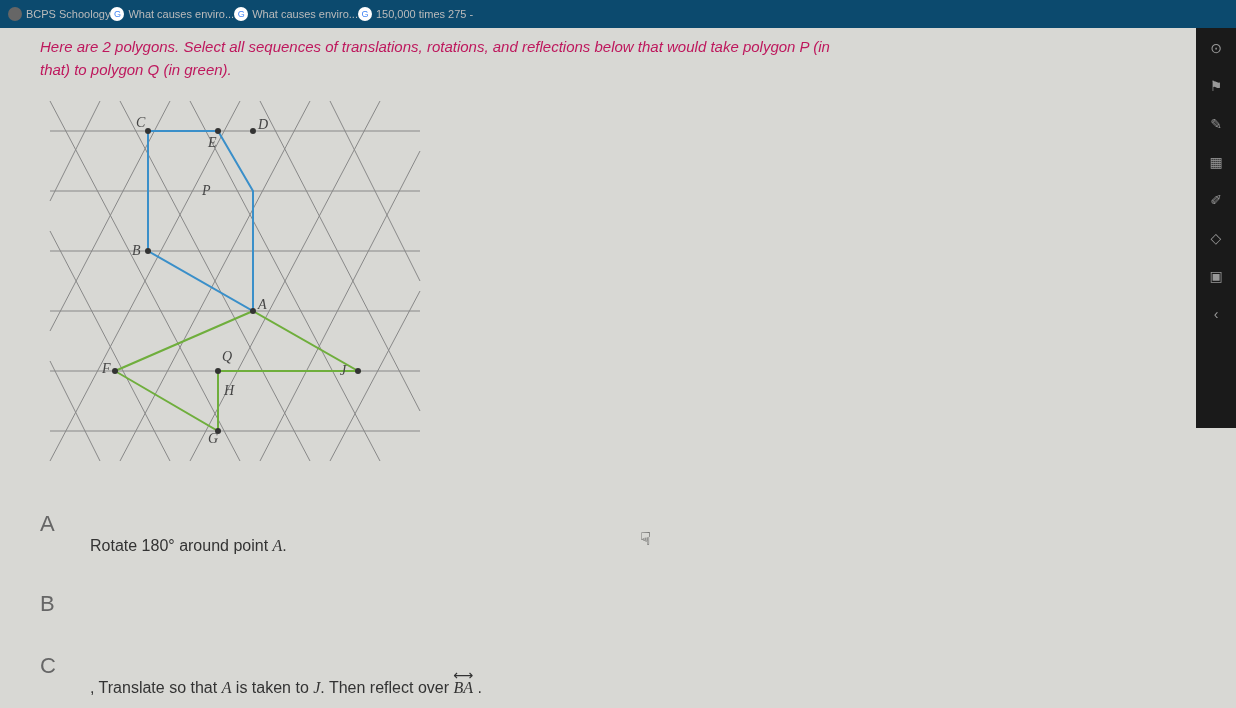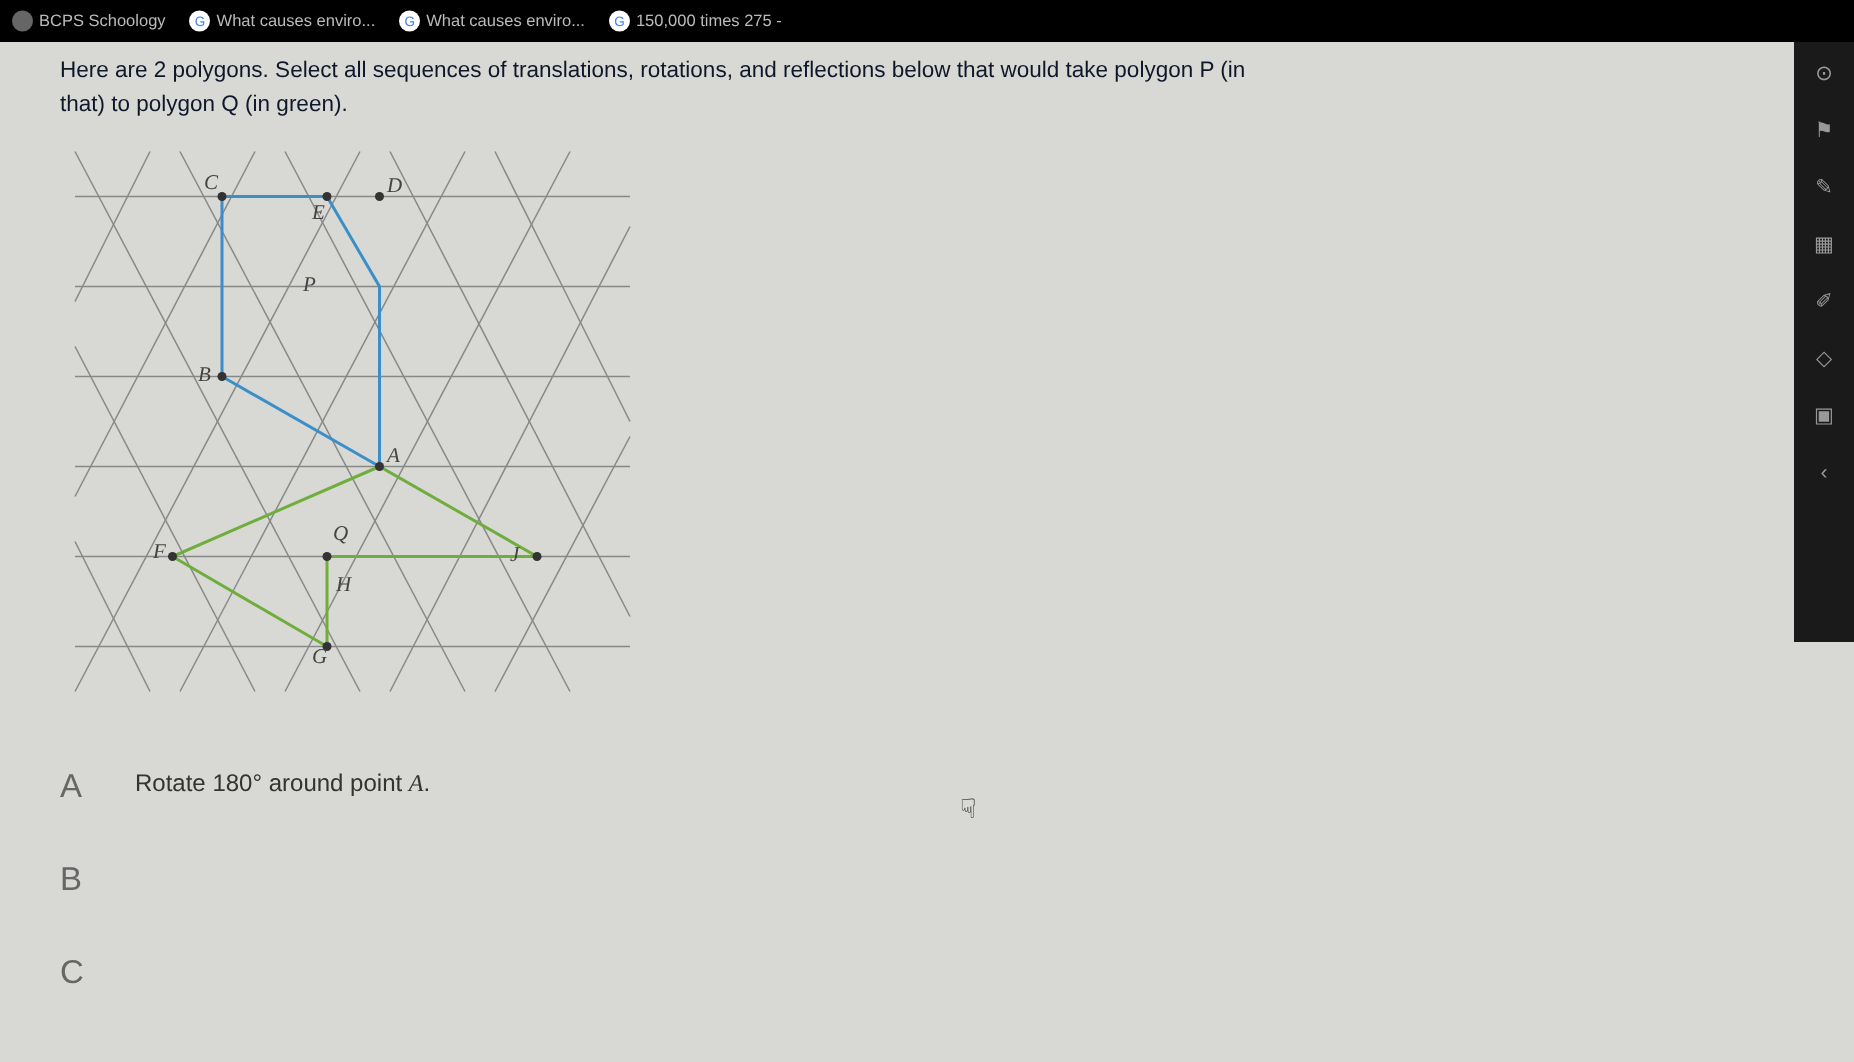--- a/index.html
+++ b/index.html
@@ -1,27 +1,27 @@
 <!DOCTYPE html>
 <html><head>
   <meta charset="utf-8">
   <style>
     * { margin: 0; padding: 0; box-sizing: border-box; }
     body { font-family: Arial, sans-serif; background: #d8d8d4; width: 1236px; height: 708px; overflow: hidden; position: relative; }
-    .topbar { height: 28px; background: #000000; display: flex; align-items: center; padding: 0 8px; color: #aaa; font-size: 11px; gap: 16px; }
+    .topbar { height: 28px; background: #0c4a6e; display: flex; align-items: center; padding: 0 8px; color: #aaa; font-size: 11px; gap: 0; }
     .tab-item { display: flex; align-items: center; gap: 4px; color: #bbb; }
     .tab-icon { width: 14px; height: 14px; border-radius: 50%; background: #666; display: inline-flex; align-items: center; justify-content: center; font-size: 9px; }
     .content { padding: 8px 20px 20px 40px; position: relative; }
-    .question-text { color: #0f172a; font-size: 15px; line-height: 1.5; margin-bottom: 10px; }
+    .question-text { color: #be185d; font-size: 15px; line-height: 1.5; margin-bottom: 10px; font-style: italic; }
     .diagram { position: relative; width: 390px; height: 390px; margin: 8px 0 30px 0; }
     .grid-svg { position: absolute; top: 0; left: 0; }
     .label { position: absolute; font-size: 14px; font-style: italic; font-family: 'Times New Roman', serif; color: #444; }
     .option-row { display: flex; align-items: flex-start; gap: 26px; margin: 18px 0 36px 0; }
     .option-letter { font-size: 22px; color: #666; font-family: Arial, sans-serif; width: 24px; }
-    .option-text { font-size: 16px; color: #333; font-family: Arial, sans-serif; padding-top: 3px; }
+    .option-text { font-size: 16px; color: #333; font-family: Arial, sans-serif; padding-top: 3px; margin-top: 23px; }
     .math-it { font-style: italic; font-family: 'Times New Roman', serif; }
     .overarrow { position: relative; display: inline-block; }
     .overarrow::before { content: "⟷"; position: absolute; top: -12px; left: 50%; transform: translateX(-50%); font-size: 14px; font-style: normal; }
     .right-sidebar { position: absolute; right: 0; top: 28px; width: 40px; height: 400px; background: #1a1a1a; display: flex; flex-direction: column; align-items: center; padding-top: 10px; gap: 18px; }
     .side-icon { width: 20px; height: 20px; color: #999; font-size: 14px; display: flex; align-items: center; justify-content: center; }
     .cursor { position: absolute; font-size: 18px; color: #222; }
   </style>
 </head>
 <body>
 
@@ -124,16 +124,19 @@
       <span>Rotate </span><span>180°</span><span> around point </span><span class="math-it">A</span><span>.</span>
     </div>
   </div>
 
   <div class="option-row">
     <div class="option-letter">B</div>
   </div>
 
   <div class="option-row">
     <div class="option-letter">C</div>
+    <div class="option-text">
+      <span>, Translate so that </span><span class="math-it">A</span><span> is taken to </span><span class="math-it">J</span><span>. Then reflect over </span><span class="math-it overarrow">BA</span><span> .</span>
+    </div>
   </div>
 
   <div class="cursor" style="left:640px;top:500px;">☟</div>
 </div>
 
 </body></html>

